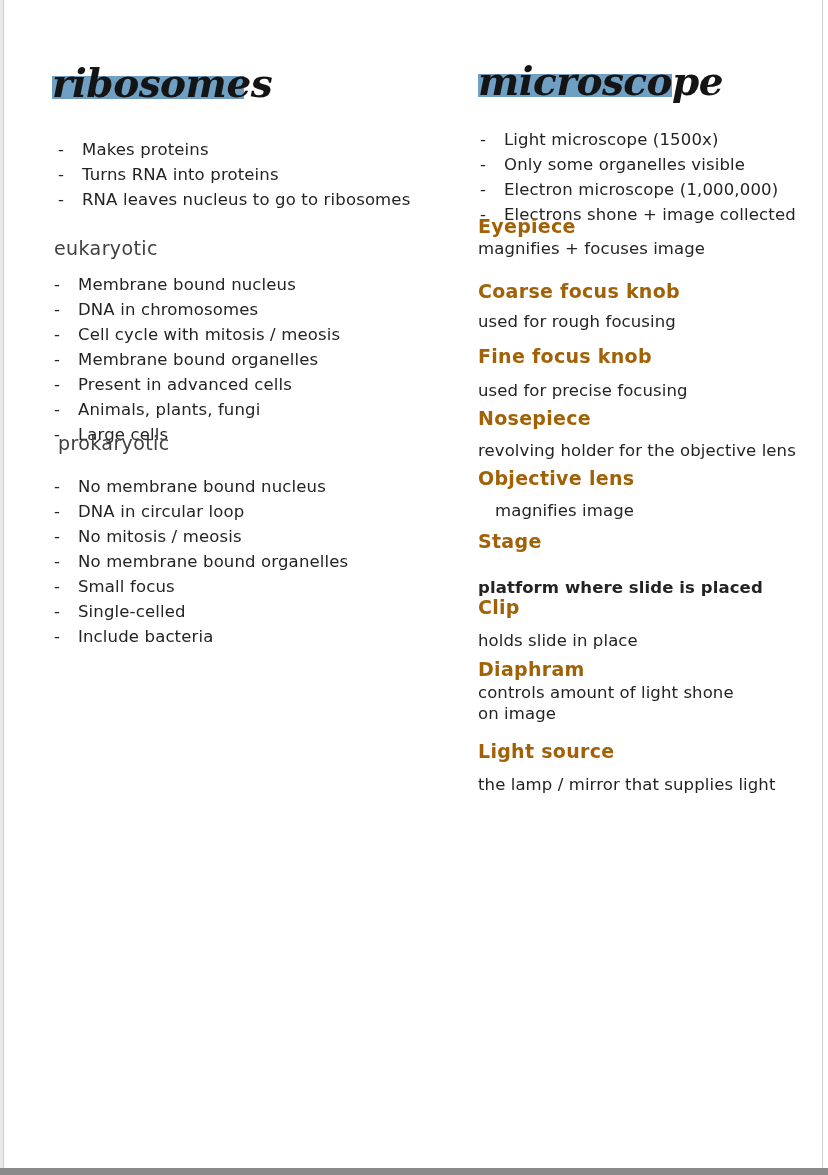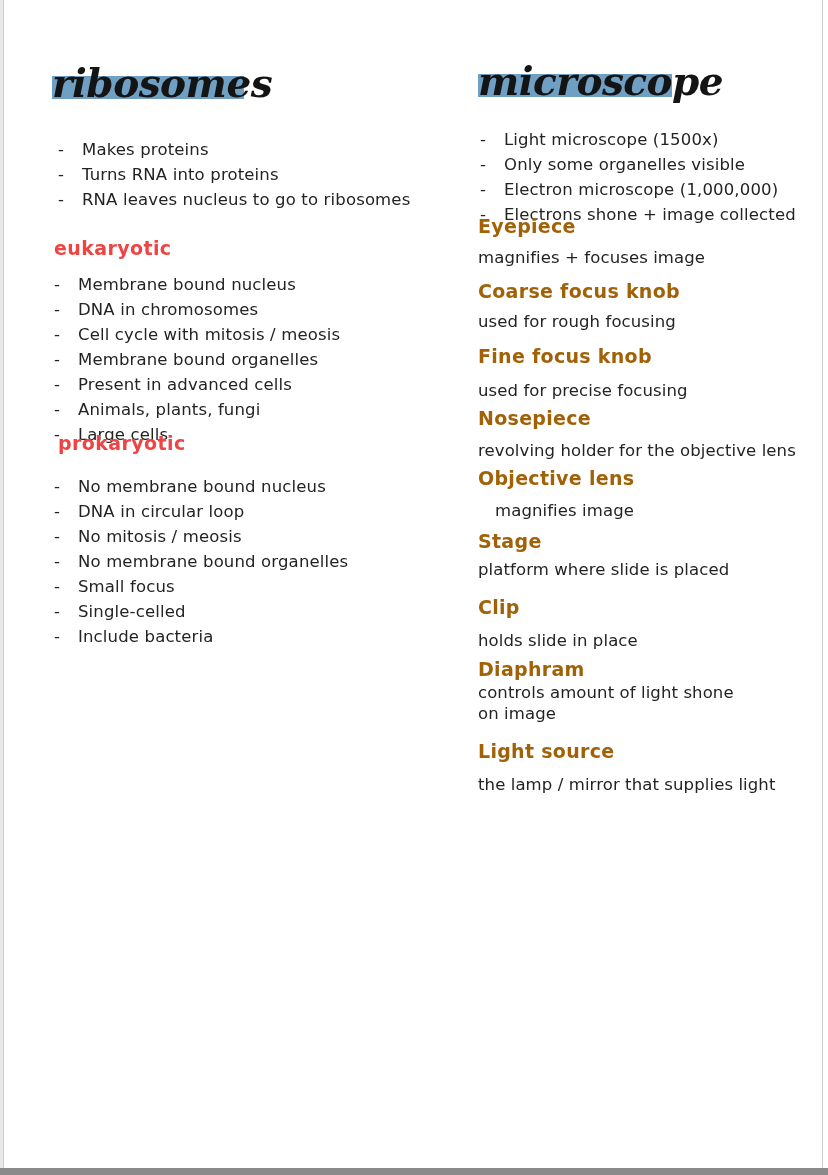--- a/index.html
+++ b/index.html
@@ -108,22 +108,22 @@
   .bullet-dash {
     width: 24px;
     flex: 0 0 24px;
     color: #232323;
   }
   .bullet-text { flex: 1 1 auto; }
 
   
   .section-heading {
     font-size: 19px;
-    font-weight: bold;
-    color: #ef4444;
+    font-weight: normal;
+    color: #404040;
     letter-spacing: 0.4px;
     line-height: 1.15;
   }
 
   .term-heading {
     font-size: 19px;
     font-weight: bold;
     color: #a16207;
     letter-spacing: 0.3px;
     line-height: 1.15;
@@ -261,21 +261,21 @@
           <span class="bullet-text">Electron microscope (1,000,000)</span>
         </li>
         <li class="bullet-item" style="line-height:25px;">
           <span class="bullet-dash">-</span>
           <span class="bullet-text">Electrons shone + image collected</span>
         </li>
       </ul>
 
       <div class="blk" style="left:2px; top:216px;">
         <div class="term-heading">Eyepiece</div>
-        <div class="term-def" style="margin-top:9px;">magnifies + focuses image</div>
+        <div class="term-def" style="">magnifies + focuses image</div>
       </div>
 
       <div class="blk" style="left:2px; top:281px;">
         <div class="term-heading">Coarse focus knob</div>
         <div class="term-def" style="margin-top:8px;">used for rough focusing</div>
       </div>
 
       <div class="blk" style="left:2px; top:346px;">
         <div class="term-heading">Fine focus knob</div>
         <div class="term-def" style="margin-top:12px;">used for precise focusing</div>
@@ -286,21 +286,21 @@
         <div class="term-def" style="margin-top:10px; width:320px;">revolving holder for the objective lens</div>
       </div>
 
       <div class="blk" style="left:2px; top:468px;">
         <div class="term-heading">Objective lens</div>
         <div class="term-def" style="margin-top:10px;margin-left:17px;">magnifies image</div>
       </div>
 
       <div class="blk" style="left:2px; top:531px;">
         <div class="term-heading">Stage</div>
-        <div class="term-def" style="margin-top:6px;">platform where slide is placed</div>
+        <div class="term-def" style="margin-top:24px;font-weight:bold;">platform where slide is placed</div>
       </div>
 
       <div class="blk" style="left:2px; top:597px;">
         <div class="term-heading">Clip</div>
         <div class="term-def" style="margin-top:11px;">holds slide in place</div>
       </div>
 
       <div class="blk" style="left:2px; top:659px;">
         <div class="term-heading">Diaphram</div>
         <div class="term-def" style="margin-top:1px; white-space:pre-line;">controls amount of light shone

